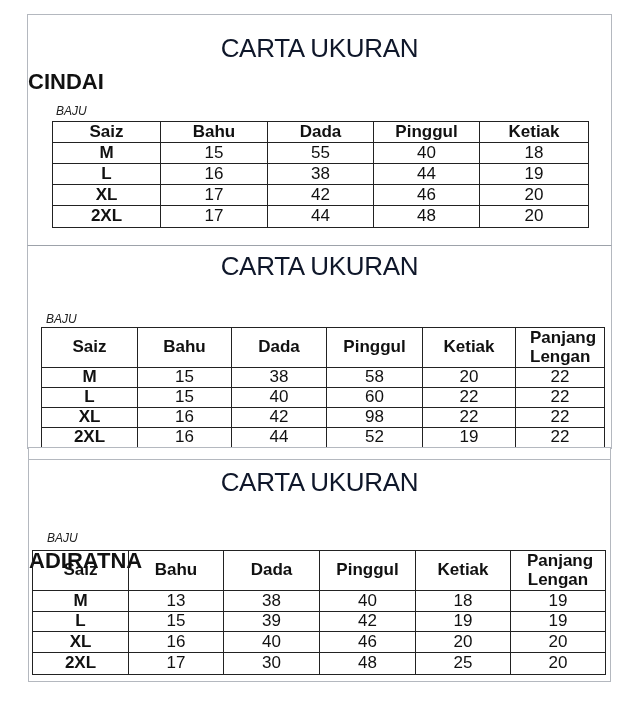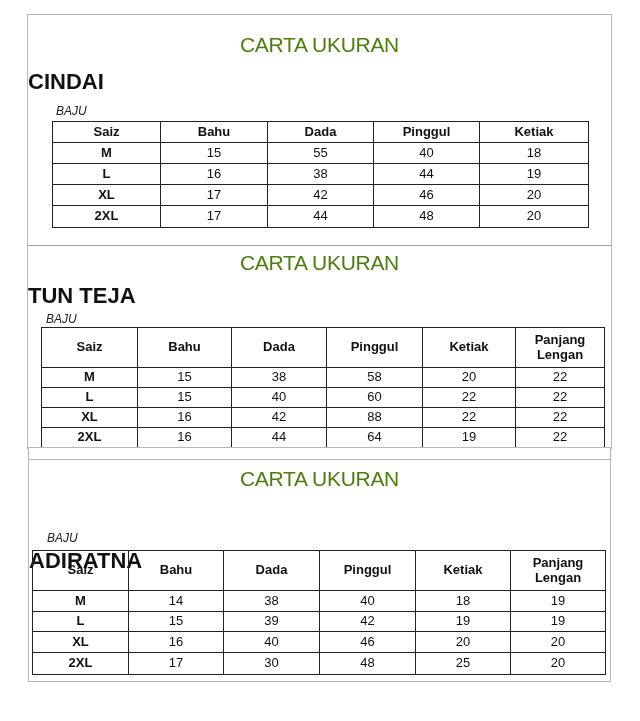--- a/index.html
+++ b/index.html
@@ -3,26 +3,26 @@
   <meta charset="utf-8">
   <style>
     html, body { margin: 0; padding: 0; background: #ffffff; }
     body { width: 640px; height: 721px; position: relative; overflow: hidden;
            font-family: "Liberation Sans", "DejaVu Sans", sans-serif; color: #111; }
     .panel { position: absolute; background: #fff; border: 1.5px solid #b4b8bf; box-sizing: border-box; }
     #p1 { left: 27px; top: 14px; width: 585px; height: 232px; }
     #p2 { left: 27px; top: 245px; width: 585px; height: 204px; border-top: 1.5px solid #9da2aa; }
     #p3 { left: 28px; top: 447px; width: 583px; height: 235px; }
     #p3 .innerline { position: absolute; left: 0; right: 0; top: 11px; border-top: 1.5px solid #b4b8bf; }
-    .title { position: absolute; left: 0; right: 0; text-align: center; font-size: 21px; letter-spacing: -0.3px;
-             font-weight: normal; color: #4d7c0f; }
+    .title { position: absolute; left: 0; right: 0; text-align: center; font-size: 26px; letter-spacing: -0.3px;
+             font-weight: normal; color: #0f172a; }
     .subtitle { position: absolute; left: 0; right: 0; font-size: 22px; font-weight: bold;
                 color: #111; }
     .baju { position: absolute; font-size: 12px; font-style: italic; color: #222; }
-    table.chart { position: absolute; border-collapse: collapse; table-layout: fixed; font-size: 13px; }
+    table.chart { position: absolute; border-collapse: collapse; table-layout: fixed; font-size: 17px; }
     table.chart td, table.chart th { border: 1.5px solid #222; text-align: center; padding: 0; line-height: 1.1; }
     table.chart th { font-weight: bold; }
     table.chart td.size { font-weight: bold; }
   </style>
 </head>
 <body>
 
 <div class="panel" id="p1">
   <div class="title" style="top:18px;">CARTA UKURAN</div>
   <div class="subtitle" style="top:54px;">CINDAI</div>
@@ -70,21 +70,20 @@
       <td>44</td>
       <td>48</td>
       <td>20</td>
     </tr>
   </tbody>
     </table>
 </div>
 
 <div class="panel" id="p2">
   <div class="title" style="top:5px;">CARTA UKURAN</div>
-  <div class="subtitle" style="top:37px;">TUN TEJA</div>
   <div class="baju" style="left:18px; top:66px;">BAJU</div>
   <table class="chart" style="left:13px; top:81px; width:563px;">
     <colgroup>
         <col style="width:96px">
         <col style="width:94px">
         <col style="width:95px">
         <col style="width:96px">
         <col style="width:93px">
         <col style="width:89px">
       </colgroup>
@@ -110,29 +109,29 @@
       <td>15</td>
       <td>40</td>
       <td>60</td>
       <td>22</td>
       <td>22</td>
     </tr>
     <tr style="height:20px">
       <td class="size">XL</td>
       <td>16</td>
       <td>42</td>
-      <td>88</td>
+      <td>98</td>
       <td>22</td>
       <td>22</td>
     </tr>
     <tr style="height:20px">
       <td class="size">2XL</td>
       <td>16</td>
       <td>44</td>
-      <td>64</td>
+      <td>52</td>
       <td>19</td>
       <td>22</td>
     </tr>
   </tbody>
     </table>
 </div>
 
 <div class="panel" id="p3">
   <div class="innerline"></div>
   <div class="title" style="top:19px;">CARTA UKURAN</div>
@@ -151,21 +150,21 @@
         <tr style="height:40px">
       <th>Saiz</th>
       <th>Bahu</th>
       <th>Dada</th>
       <th>Pinggul</th>
       <th>Ketiak</th>
       <th style="padding:0 16px;">Panjang Lengan</th>
     </tr>
     <tr style="height:21px">
       <td class="size">M</td>
-      <td>14</td>
+      <td>13</td>
       <td>38</td>
       <td>40</td>
       <td>18</td>
       <td>19</td>
     </tr>
     <tr style="height:20px">
       <td class="size">L</td>
       <td>15</td>
       <td>39</td>
       <td>42</td>

